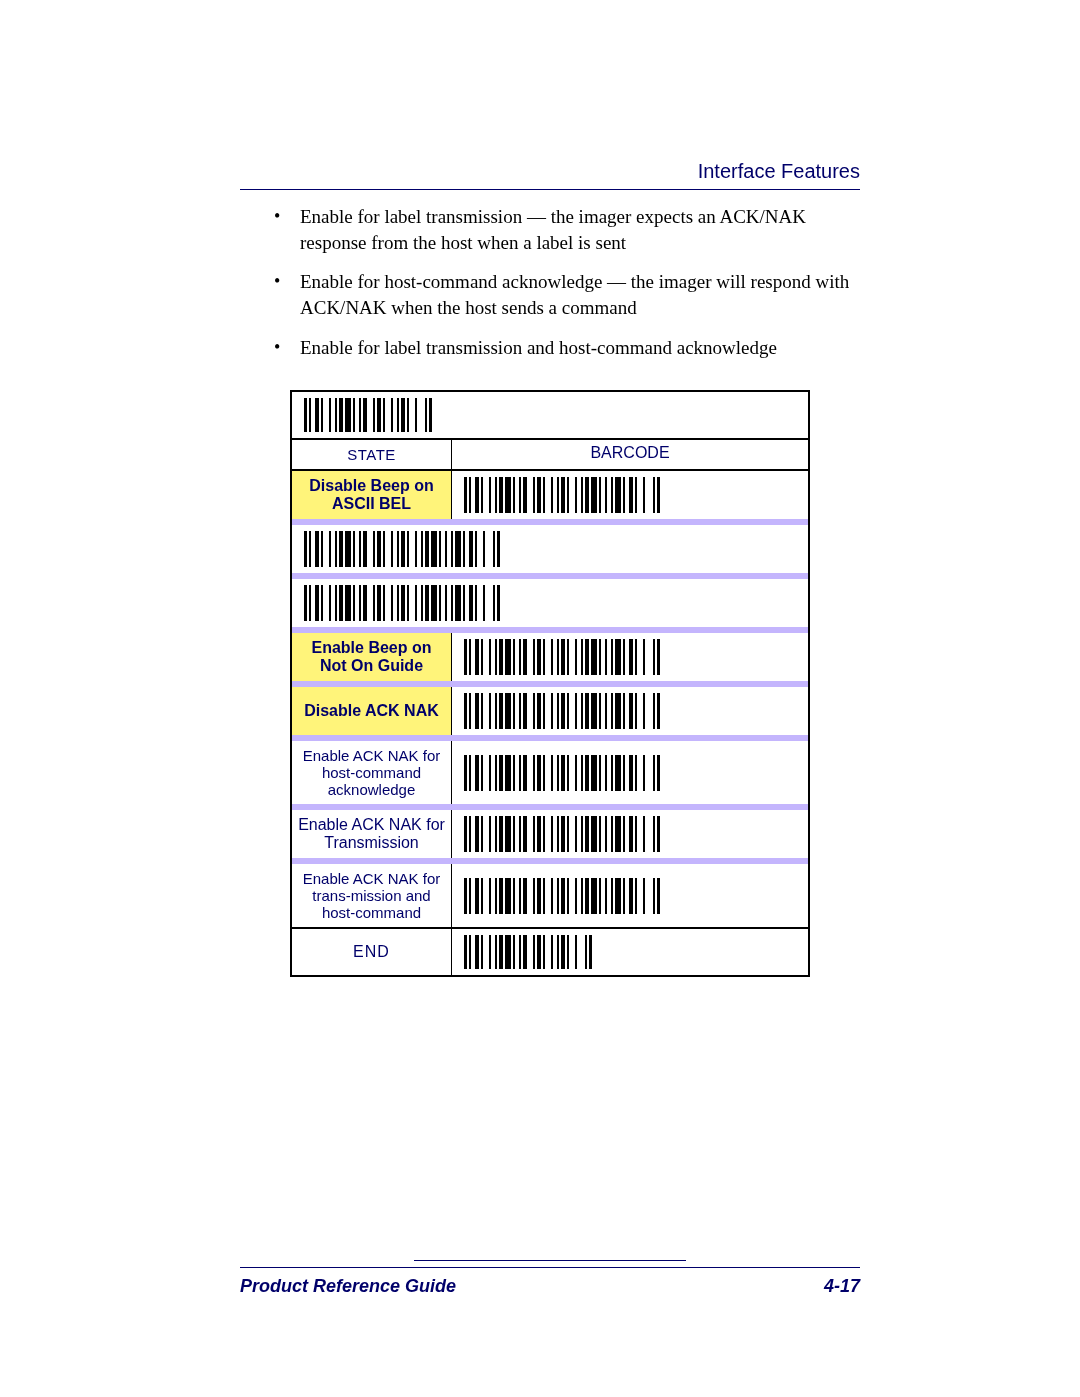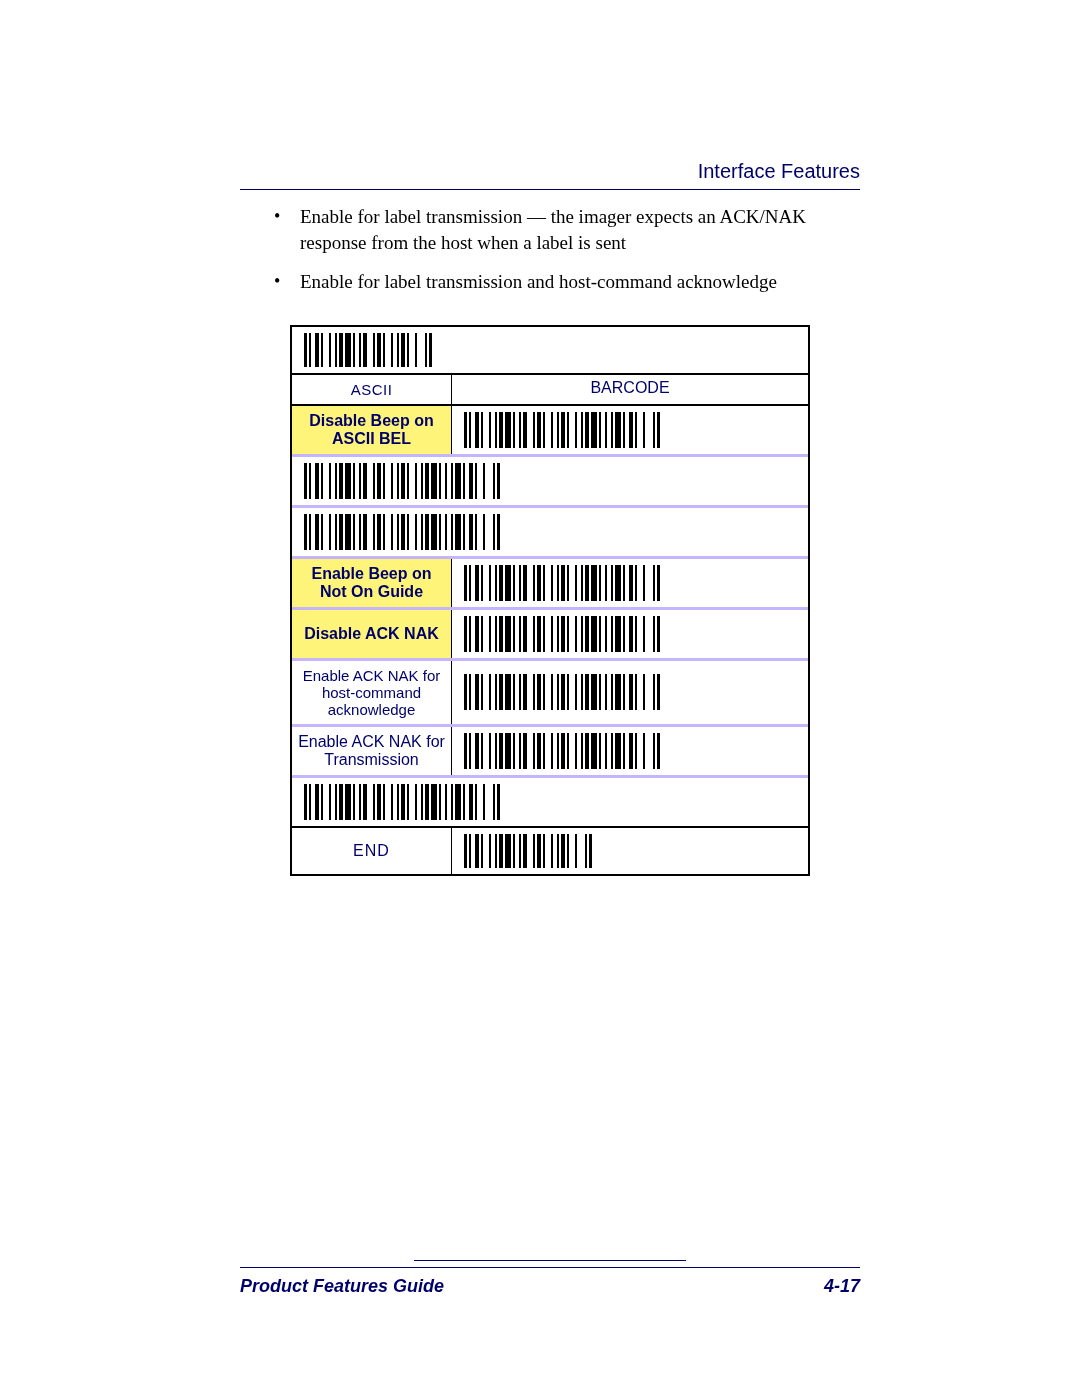--- a/index.html
+++ b/index.html
@@ -47,21 +47,21 @@
     color: #000;
     font-size: 18px;
   }
   .table-wrap {
     margin: 0 auto;
     width: 520px;
     border: 2.5px solid #000;
   }
   .trow {
     display: flex;
-    border-bottom: 3px solid #c4b5fd;
+    border-bottom: 6px solid #c4b5fd;
   }
   .trow:last-child { border-bottom: none; }
   .trow.heavy { border-bottom: 2.5px solid #000; }
   .tcell-label {
     width: 160px;
     border-right: 1px solid #000;
     padding: 6px 6px;
     font-family: Arial, Helvetica, sans-serif;
     font-size: 16px;
     color: #00006a;
@@ -131,20 +131,21 @@
 </head>
 <body>
 
 <div class="page">
 
   <div class="header-title">Interface Features</div>
   <hr class="header-rule">
 
   <ul class="bullets">
     <li>Enable for label transmission — the imager expects an ACK/NAK response from the host when a label is sent</li>
+    <li>Enable for host-command acknowledge — the imager will respond with ACK/NAK when the host sends a command</li>
     <li>Enable for label transmission and host-command acknowledge</li>
   </ul>
 
   <div class="table-wrap">
 
     <div class="trow heavy">
       <div class="tcell-barcode">
         <div class="barcode" style="height:34px;">
             <span style="width:3px;background:#000"></span>
             <span style="width:2px;background:#fff"></span>
@@ -186,21 +187,21 @@
             <span style="width:4px;background:#fff"></span>
             <span style="width:4px;background:#fff"></span>
             <span style="width:2px;background:#000"></span>
             <span style="width:2px;background:#fff"></span>
             <span style="width:3px;background:#000"></span>
           </div>
       </div>
     </div>
 
     <div class="trow header-row heavy">
-      <div class="tcell-label">ASCII</div>
+      <div class="tcell-label">STATE</div>
       <div class="tcell-full">BARCODE</div>
     </div>
 
     <div class="trow">
       <div class="tcell-label hl state-bold">Disable Beep on ASCII BEL</div>
       <div class="tcell-barcode">
           <div class="barcode">
             <span style="width:3px;background:#000"></span>
             <span style="width:2px;background:#fff"></span>
             <span style="width:2px;background:#000"></span>
@@ -693,20 +694,21 @@
             <span style="width:4px;background:#fff"></span>
             <span style="width:4px;background:#fff"></span>
             <span style="width:2px;background:#000"></span>
             <span style="width:2px;background:#fff"></span>
             <span style="width:3px;background:#000"></span>
           </div>
         </div>
     </div>
 
     <div class="trow heavy">
+      <div class="tcell-label" style="font-size:15px;">Enable ACK NAK for trans-mission and host-command</div>
       <div class="tcell-barcode">
           <div class="barcode">
             <span style="width:3px;background:#000"></span>
             <span style="width:2px;background:#fff"></span>
             <span style="width:2px;background:#000"></span>
             <span style="width:4px;background:#fff"></span>
             <span style="width:4px;background:#000"></span>
             <span style="width:2px;background:#fff"></span>
             <span style="width:2px;background:#000"></span>
             <span style="width:6px;background:#fff"></span>
@@ -819,18 +821,18 @@
           </div>
       </div>
     </div>
 
   </div>
 
   <div class="footer">
     <hr class="footer-rule-thin">
     <hr class="footer-rule">
     <div class="footer-row">
-      <span>Product Features Guide</span>
+      <span>Product Reference Guide</span>
       <span>4-17</span>
     </div>
   </div>
 
 </div>
 
 </body></html>

